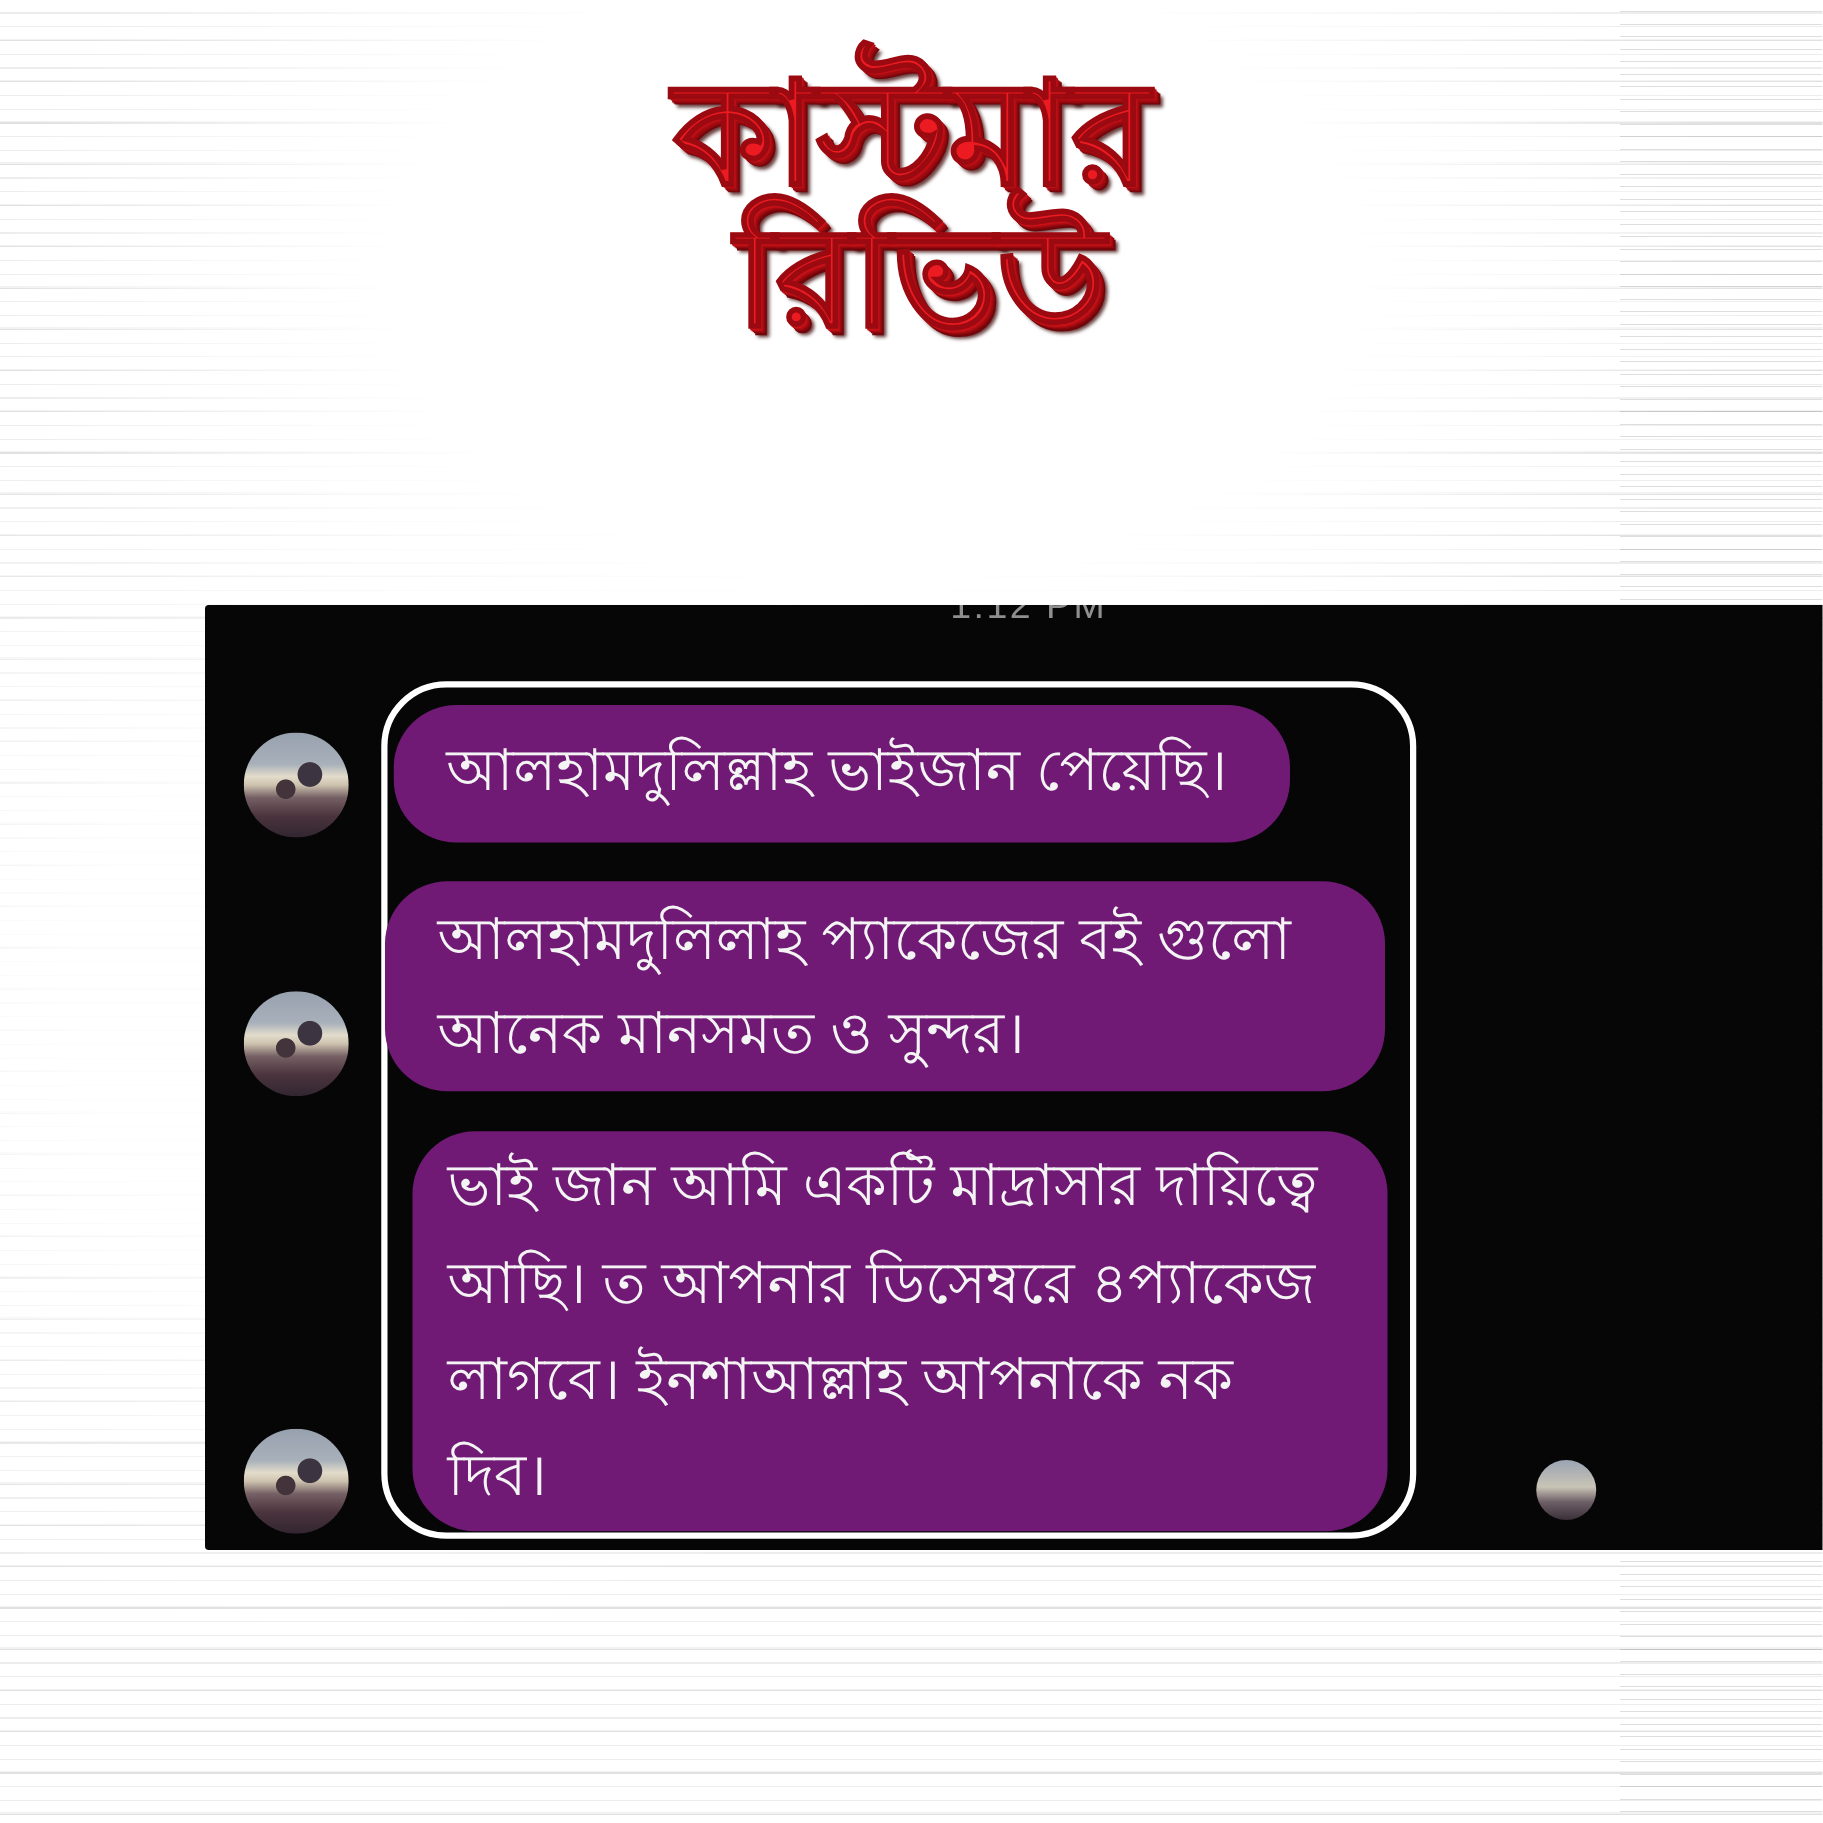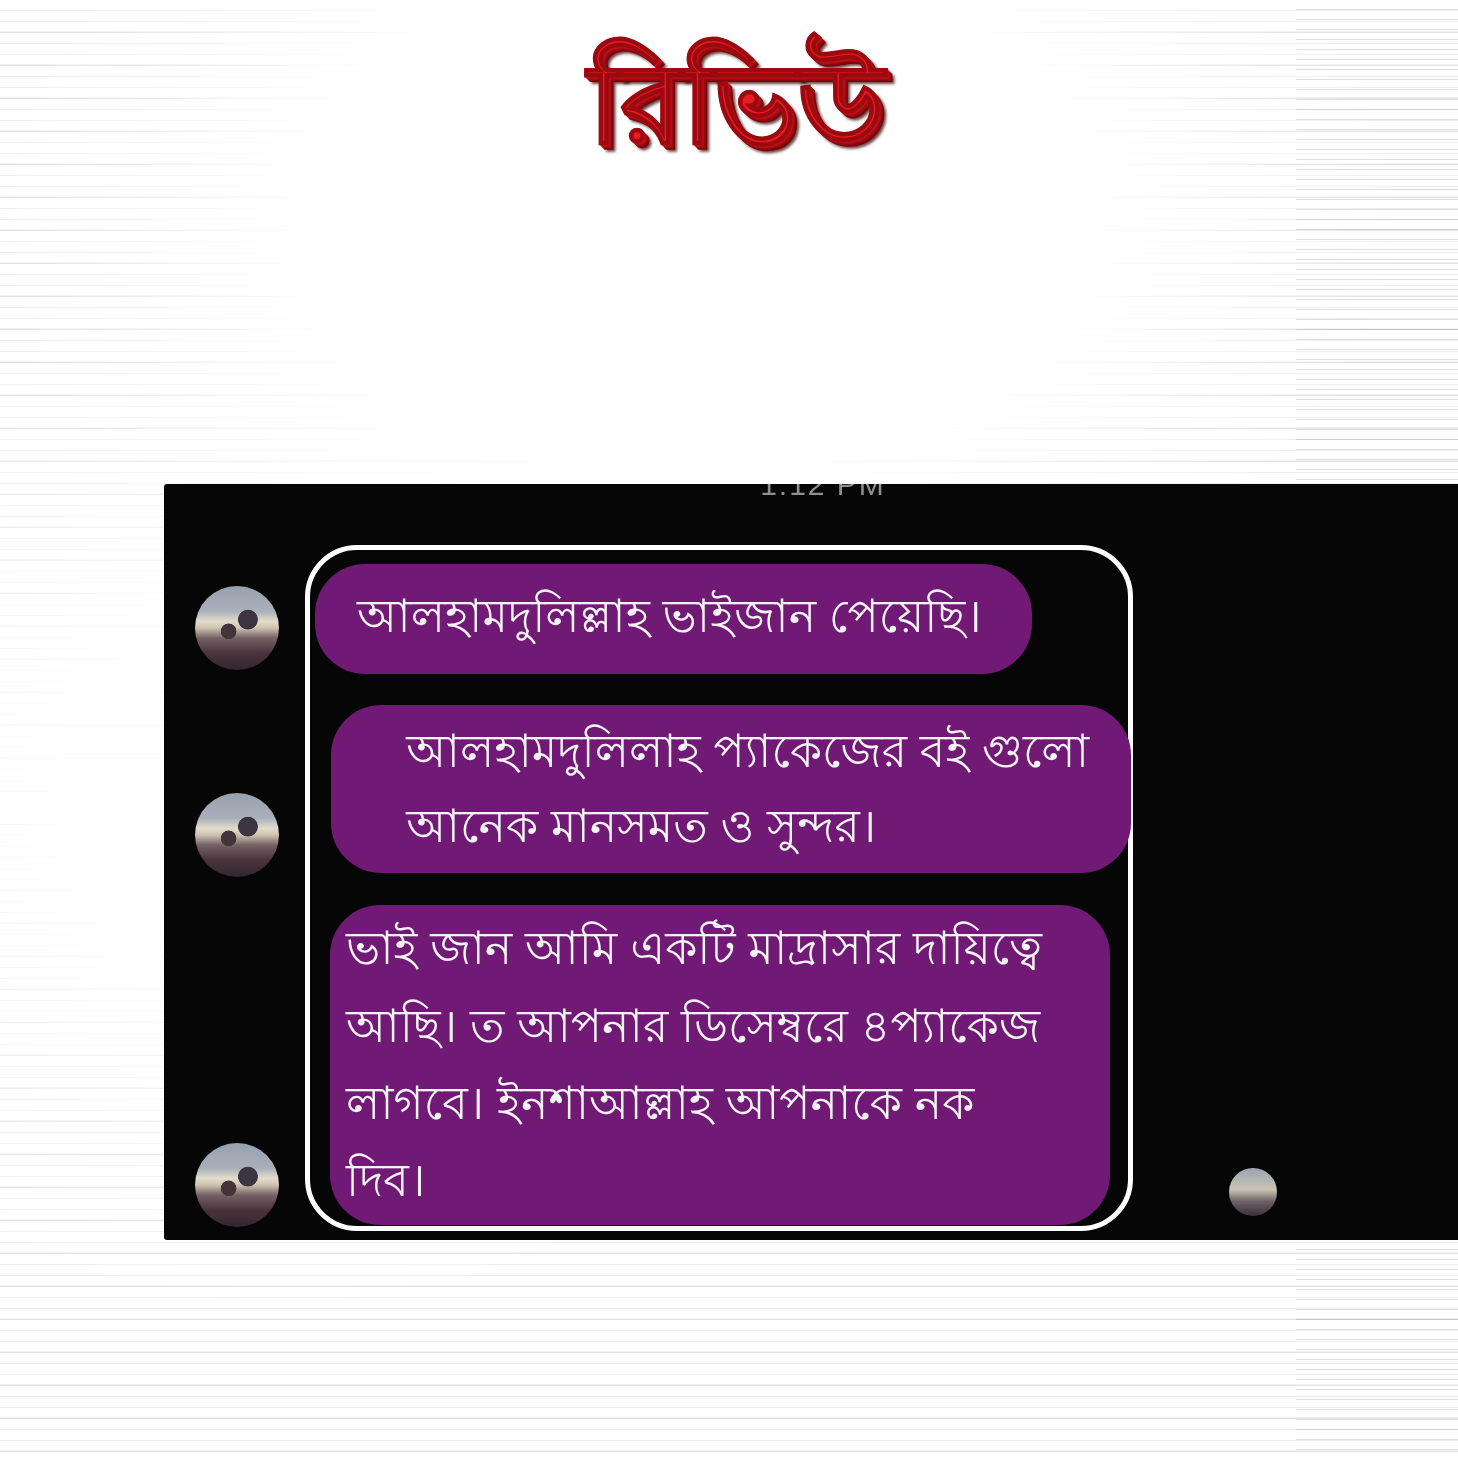--- a/index.html
+++ b/index.html
@@ -53,22 +53,22 @@
     position:absolute;left:141px;top:61px;width:828px;height:686px;
     border:5px solid #ffffff;border-radius:52px;box-sizing:border-box;
   }
   .bubble{
     position:absolute;display:flex;align-items:center;box-sizing:border-box;
     background:#701a75;color:#f4f4f4;
     border-radius:50px;padding:0 42px;
     font-size:46px;white-space:pre-line;
   }
   .bubble-1{left:151px;top:80px;width:717px;height:110px;}
-  .bubble-2{left:167px;top:221px;width:800px;height:168px;line-height:1.62;justify-content:flex-end;}
-  .bubble-3{left:166px;top:421px;width:780px;height:320px;line-height:1.68;padding:0 16px;}
+  .bubble-2{left:144px;top:221px;width:800px;height:168px;line-height:1.62;}
+  .bubble-3{left:166px;top:421px;width:780px;height:320px;line-height:1.68;padding:0 28px;}
 
   .avatar{
     position:absolute;width:84px;height:84px;border-radius:50%;
     background:
       radial-gradient(circle at 63% 40%, #3c3440 0 13%, rgba(0,0,0,0) 14%),
       radial-gradient(circle at 40% 54%, #43333a 0 11%, rgba(0,0,0,0) 12%),
       linear-gradient(180deg,#97a1ae 0%,#a8b0ba 30%,#e3dccb 42%,#cdc2ae 50%,#756065 62%,#4a333c 80%,#322631 100%);
   }
   .avatar-1{left:31px;top:102px;}
   .avatar-2{left:31px;top:309px;}
@@ -78,20 +78,21 @@
     background:linear-gradient(180deg,#9aa4b2 0%,#c9c4b6 45%,#6d5f66 70%,#3a2f38 100%);
   }
 </style>
 </head>
 <body>
 
 <div class="bg-fade"></div>
 <div class="lines-right"></div>
 
 <header class="title">
+  <div class="title-line1">কাস্টমার</div>
   <div class="title-line2">রিভিউ</div>
 </header>
 
 <section class="chat-panel">
   <div class="timestamp">1:12 PM</div>
 
   <div class="bubble-outline"></div>
 
   <div class="avatar avatar-1"></div>
   <div class="avatar avatar-2"></div>

